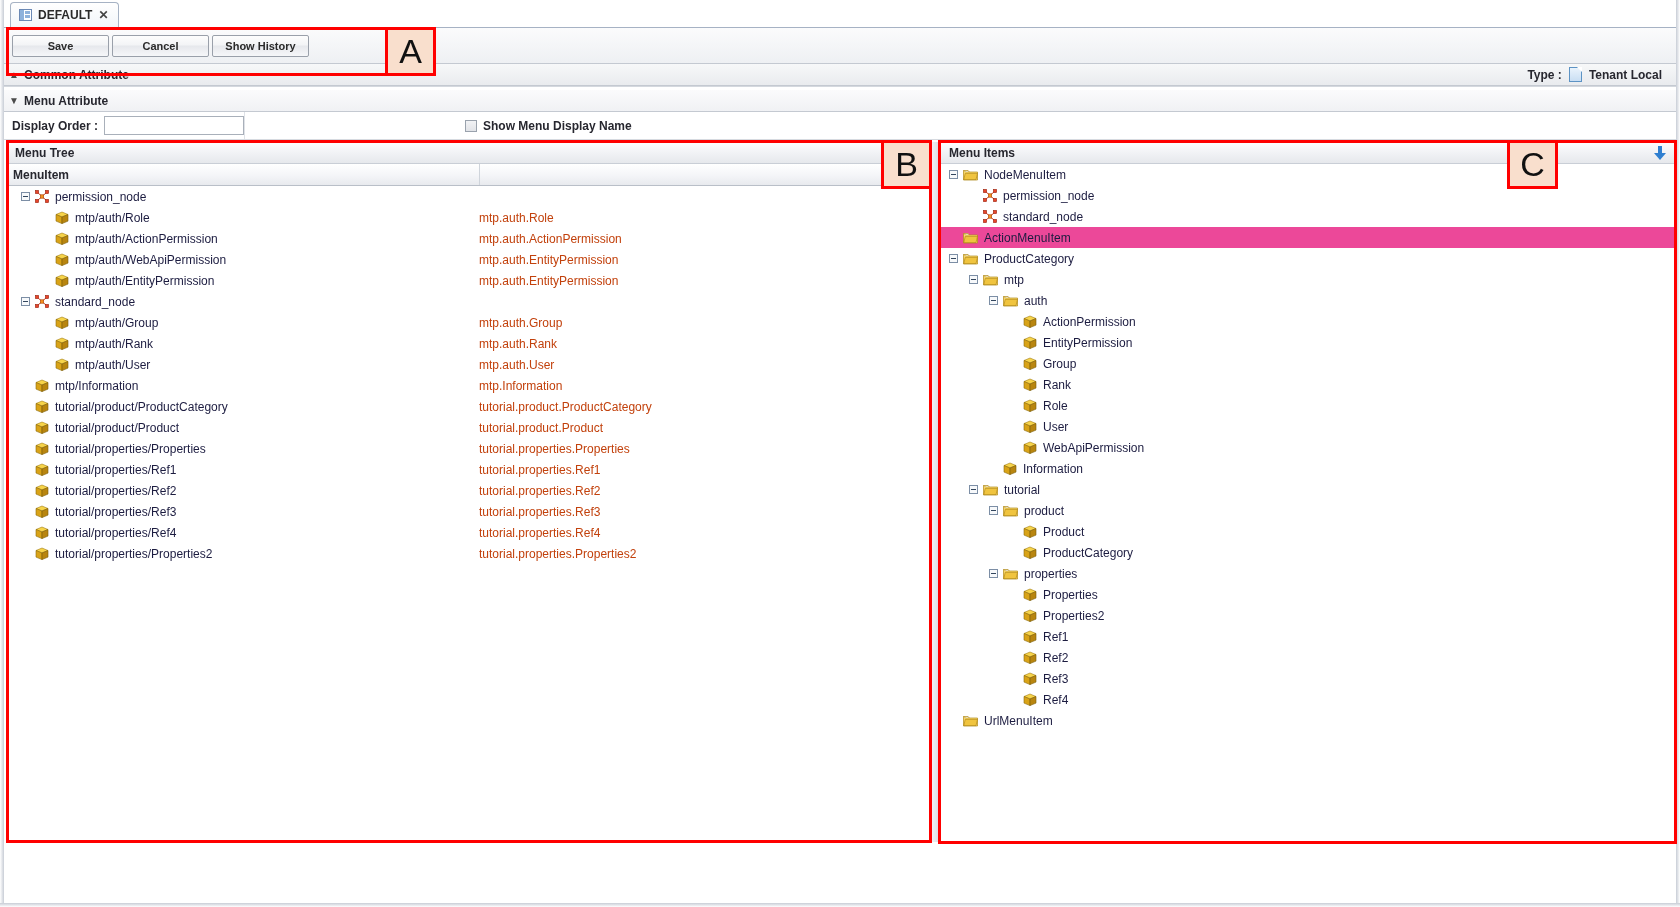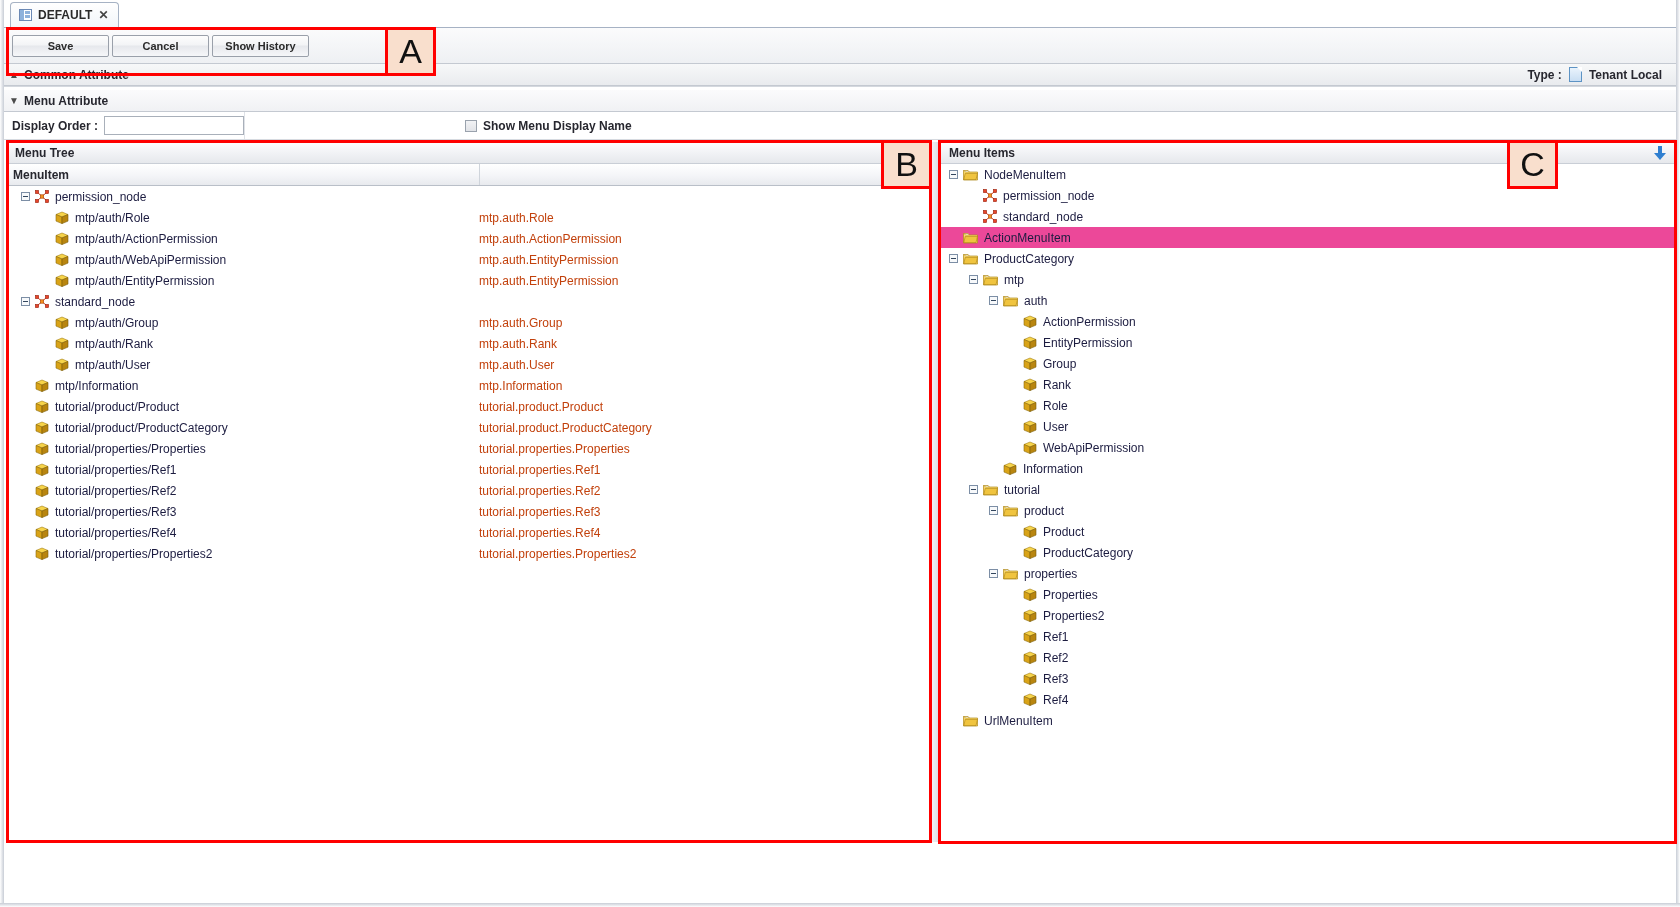--- a/index.html
+++ b/index.html
@@ -475,35 +475,35 @@
         <div class="trow">
           <span style="display:inline-block;width:14px;flex:0 0 auto;"></span>
           <span class="exp-spacer"></span>
           <span class="cube">
             <svg width="14" height="14" viewBox="0 0 14 14">
               <polygon points="7,1 13,3.5 7,6 1,3.5" fill="#f7d44a" stroke="#a07b10" stroke-width="0.6"></polygon>
               <polygon points="1,3.5 7,6 7,12.6 1,10.1" fill="#d9a317" stroke="#8a6a0c" stroke-width="0.6"></polygon>
               <polygon points="13,3.5 7,6 7,12.6 13,10.1" fill="#b8850f" stroke="#7a5c08" stroke-width="0.6"></polygon>
             </svg>
           </span>
+          <span class="tlabel">tutorial/product/ProductCategory</span>
+          <span class="label2">tutorial.product.ProductCategory</span>
+        </div>
+        <div class="trow">
+          <span style="display:inline-block;width:14px;flex:0 0 auto;"></span>
+          <span class="exp-spacer"></span>
+          <span class="cube">
+            <svg width="14" height="14" viewBox="0 0 14 14">
+              <polygon points="7,1 13,3.5 7,6 1,3.5" fill="#f7d44a" stroke="#a07b10" stroke-width="0.6"></polygon>
+              <polygon points="1,3.5 7,6 7,12.6 1,10.1" fill="#d9a317" stroke="#8a6a0c" stroke-width="0.6"></polygon>
+              <polygon points="13,3.5 7,6 7,12.6 13,10.1" fill="#b8850f" stroke="#7a5c08" stroke-width="0.6"></polygon>
+            </svg>
+          </span>
           <span class="tlabel">tutorial/product/Product</span>
           <span class="label2">tutorial.product.Product</span>
-        </div>
-        <div class="trow">
-          <span style="display:inline-block;width:14px;flex:0 0 auto;"></span>
-          <span class="exp-spacer"></span>
-          <span class="cube">
-            <svg width="14" height="14" viewBox="0 0 14 14">
-              <polygon points="7,1 13,3.5 7,6 1,3.5" fill="#f7d44a" stroke="#a07b10" stroke-width="0.6"></polygon>
-              <polygon points="1,3.5 7,6 7,12.6 1,10.1" fill="#d9a317" stroke="#8a6a0c" stroke-width="0.6"></polygon>
-              <polygon points="13,3.5 7,6 7,12.6 13,10.1" fill="#b8850f" stroke="#7a5c08" stroke-width="0.6"></polygon>
-            </svg>
-          </span>
-          <span class="tlabel">tutorial/product/ProductCategory</span>
-          <span class="label2">tutorial.product.ProductCategory</span>
         </div>
         <div class="trow">
           <span style="display:inline-block;width:14px;flex:0 0 auto;"></span>
           <span class="exp-spacer"></span>
           <span class="cube">
             <svg width="14" height="14" viewBox="0 0 14 14">
               <polygon points="7,1 13,3.5 7,6 1,3.5" fill="#f7d44a" stroke="#a07b10" stroke-width="0.6"></polygon>
               <polygon points="1,3.5 7,6 7,12.6 1,10.1" fill="#d9a317" stroke="#8a6a0c" stroke-width="0.6"></polygon>
               <polygon points="13,3.5 7,6 7,12.6 13,10.1" fill="#b8850f" stroke="#7a5c08" stroke-width="0.6"></polygon>
             </svg>

